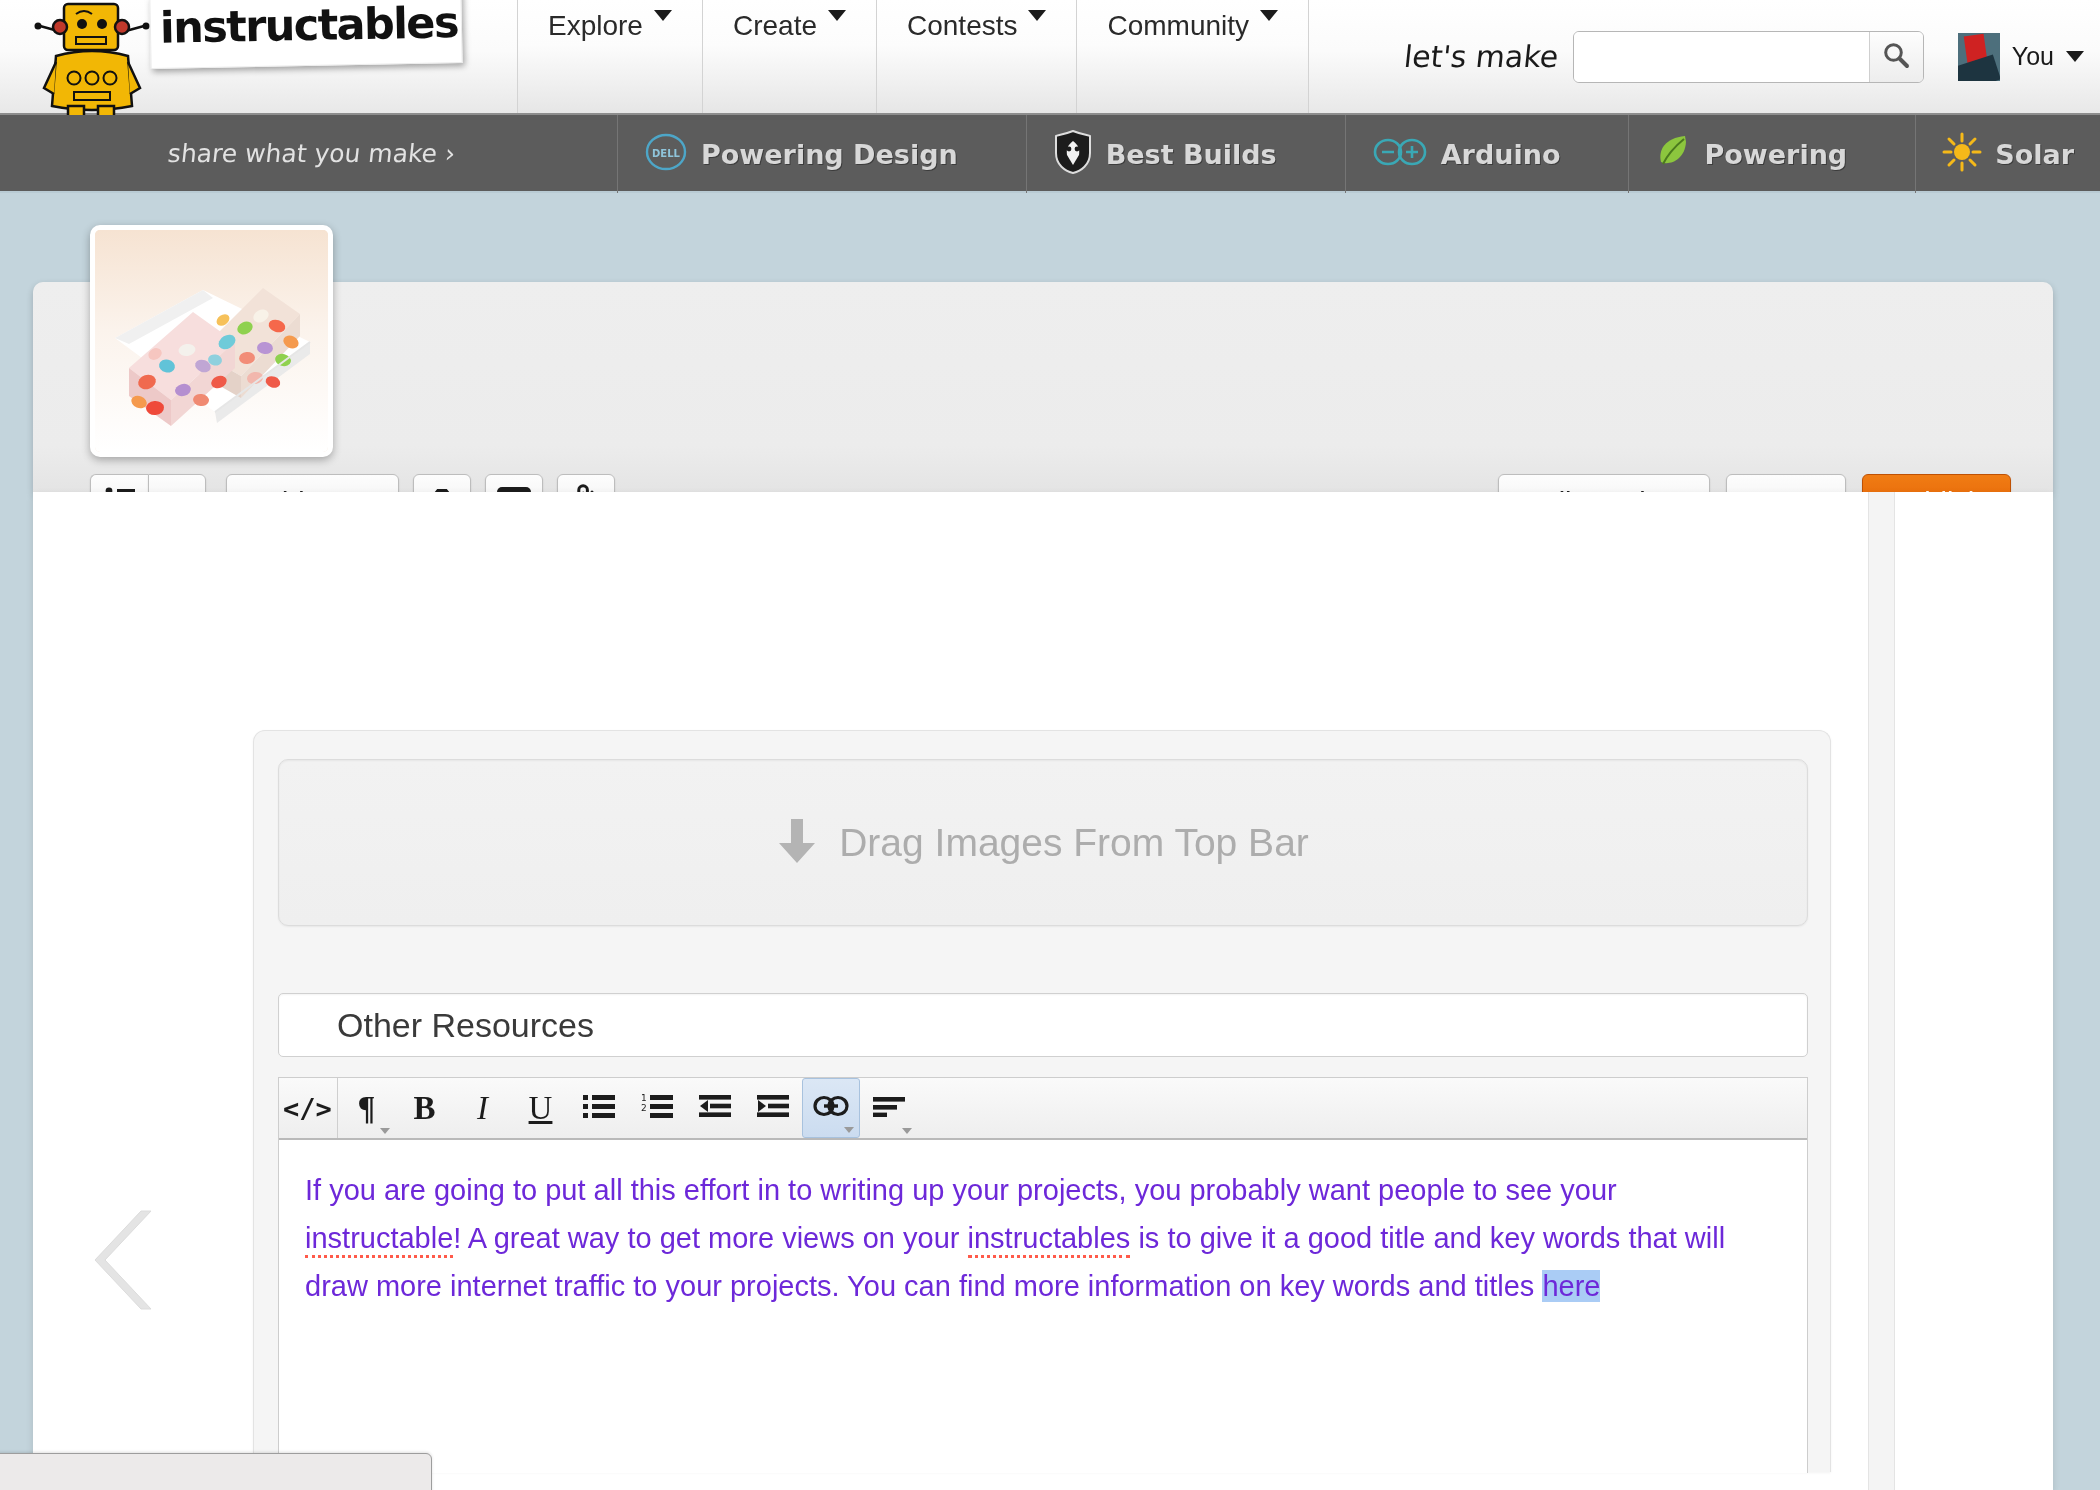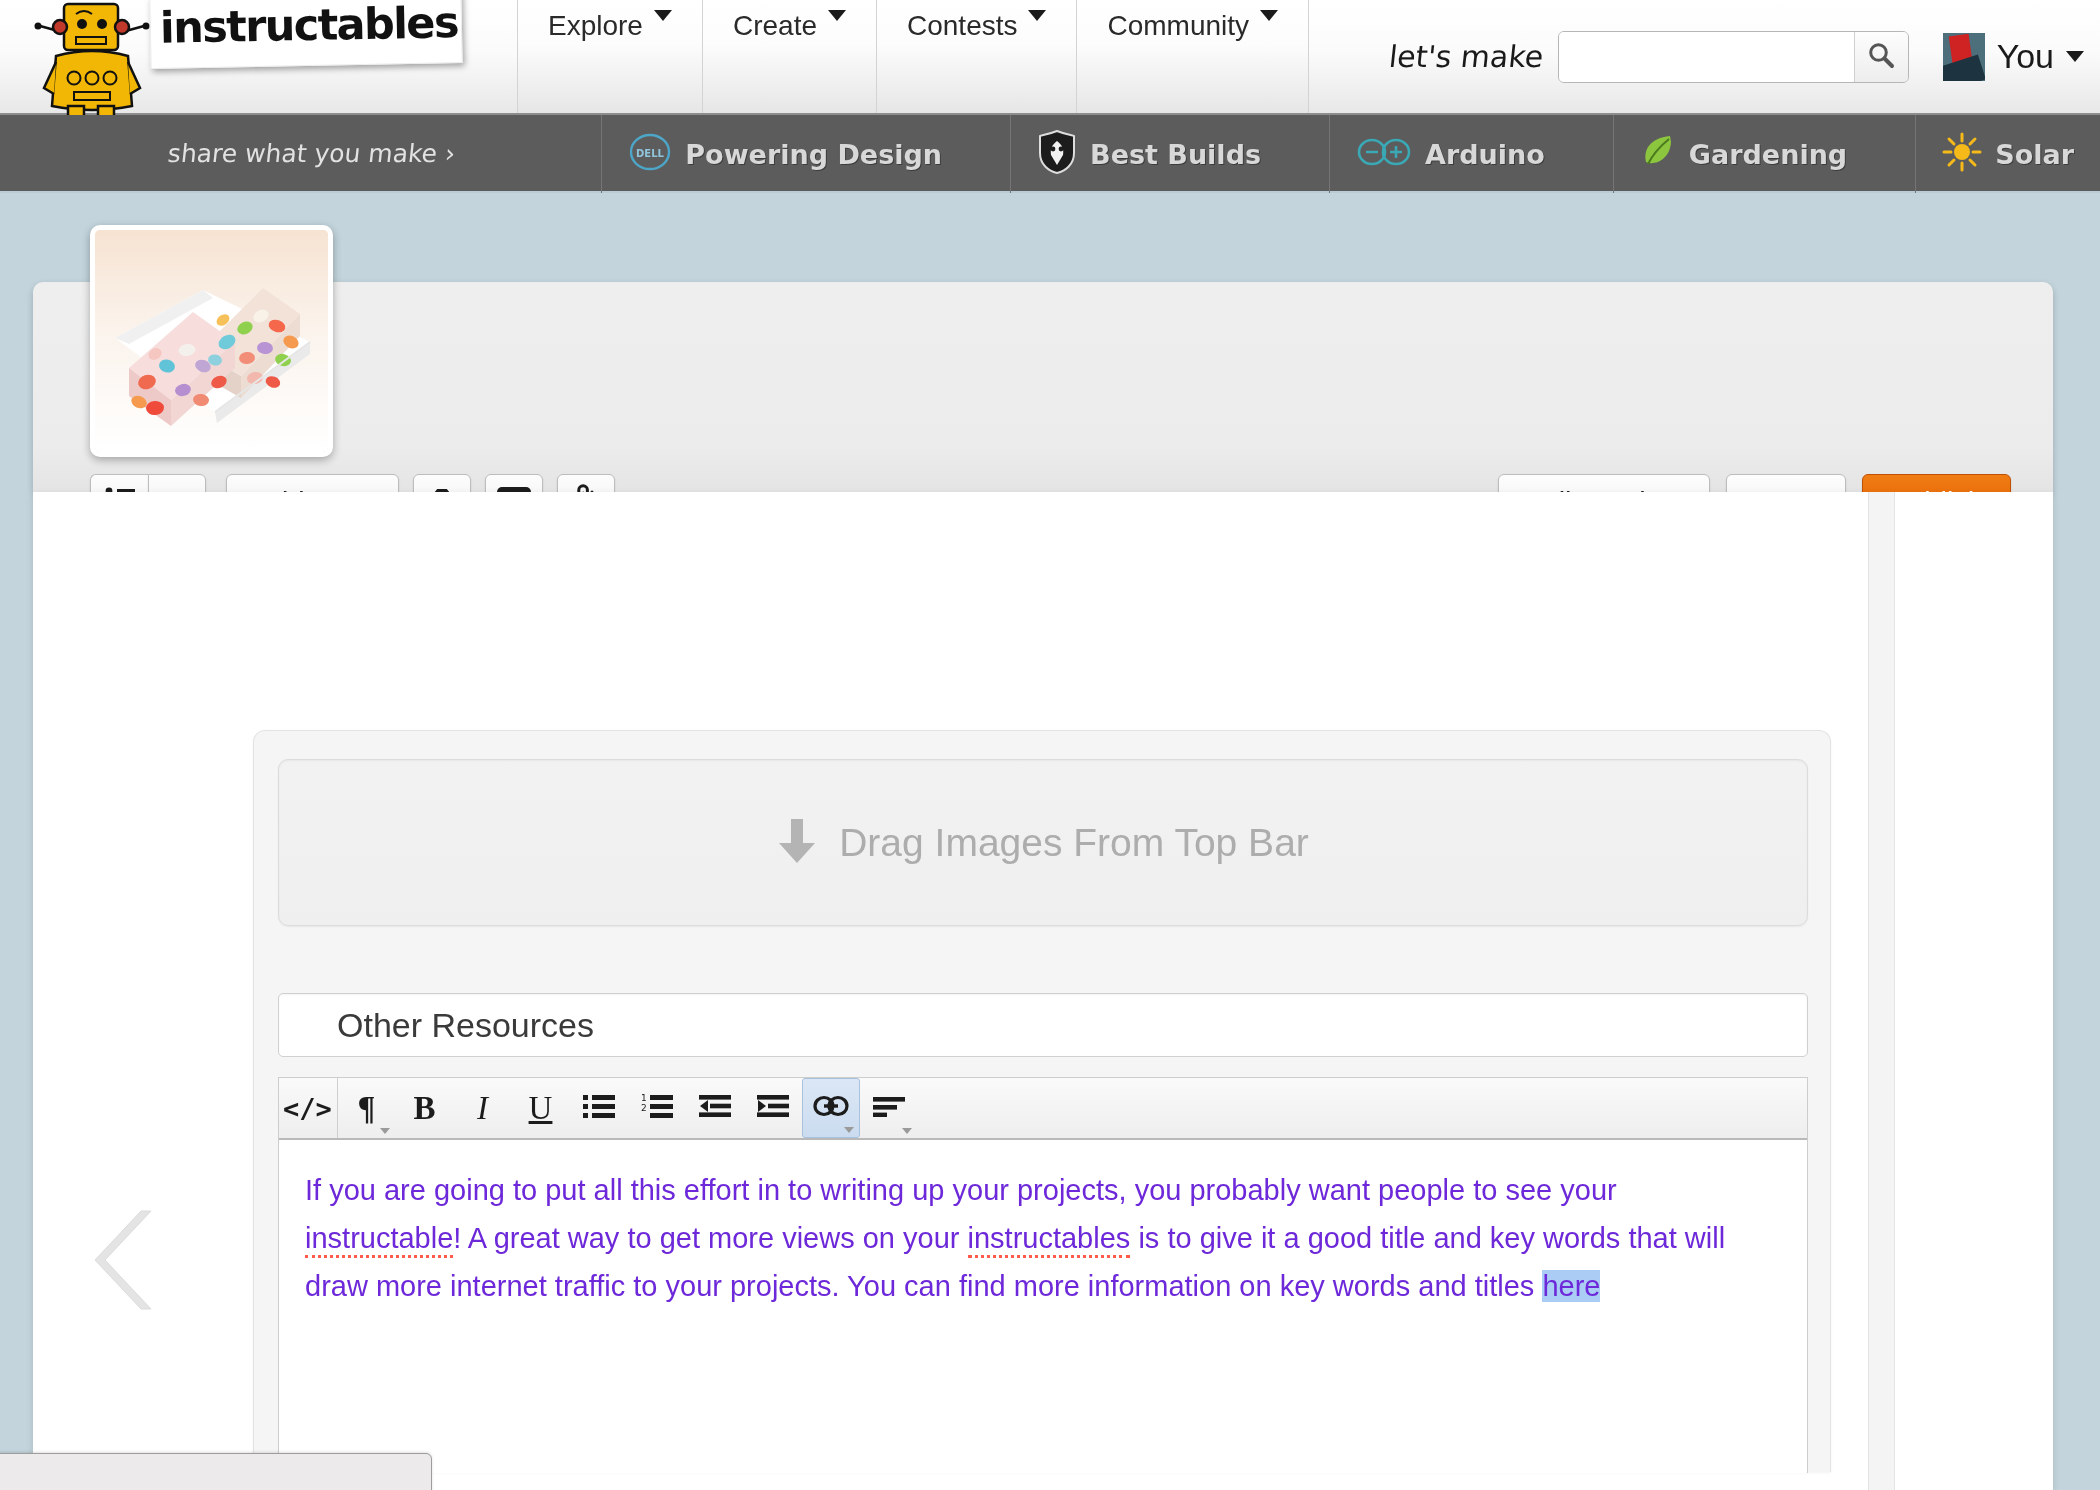--- a/index.html
+++ b/index.html
@@ -82,21 +82,21 @@
     background: #4d6f7c; position: relative; overflow: hidden;
   }
   .avatar:before{
     content:""; position:absolute; left:8px; top:2px; width:20px; height:34px;
     background:#cf2222; transform: rotate(-8deg);
   }
   .avatar:after{
     content:""; position:absolute; left:-6px; bottom:-6px; width:46px; height:26px;
     background:#1d3440; transform: rotate(-18deg);
   }
-  .youlabel { font-size: 34px; color:#1a1a1a; }
+  .youlabel { font-size: 25px; color:#1a1a1a; }
   .youcaret {
     display:inline-block; margin-left: 12px; width:0;height:0;
     border-left: 9px solid transparent; border-right: 9px solid transparent;
     border-top: 11px solid #1b1b1b;
   }
 
   
   .subbar {
     position:absolute; left:0; top:115px; width:2100px; height:78px;
     background:#5c5c5c; border-bottom: 2px solid #b9cbd4;
@@ -372,21 +372,21 @@
       <span class="chan-label">Arduino</span>
     </div>
 
     <div class="chan">
       <span>
         <svg width="36" height="40" viewBox="0 0 36 40">
           <path d="M30 4 C10 6 3 18 6 30 C14 34 30 28 31 10 Z" fill="#8cc63e"></path>
           <path d="M29 7 C18 16 12 24 8 32" stroke="#4b7a1e" stroke-width="2" fill="none"></path>
         </svg>
       </span>
-      <span class="chan-label">Gardening</span>
+      <span class="chan-label">Powering</span>
     </div>
 
     <div class="chan">
       <span>
         <svg width="40" height="40" viewBox="0 0 40 40">
           <circle cx="20" cy="20" r="8" fill="#f5b919"></circle>
           <g stroke="#f5b919" stroke-width="3" stroke-linecap="round">
             <path d="M20 2 V9 M20 31 V38 M2 20 H9 M31 20 H38
                      M7 7 L12 12 M28 28 L33 33 M33 7 L28 12 M12 28 L7 33"></path>
           </g>

